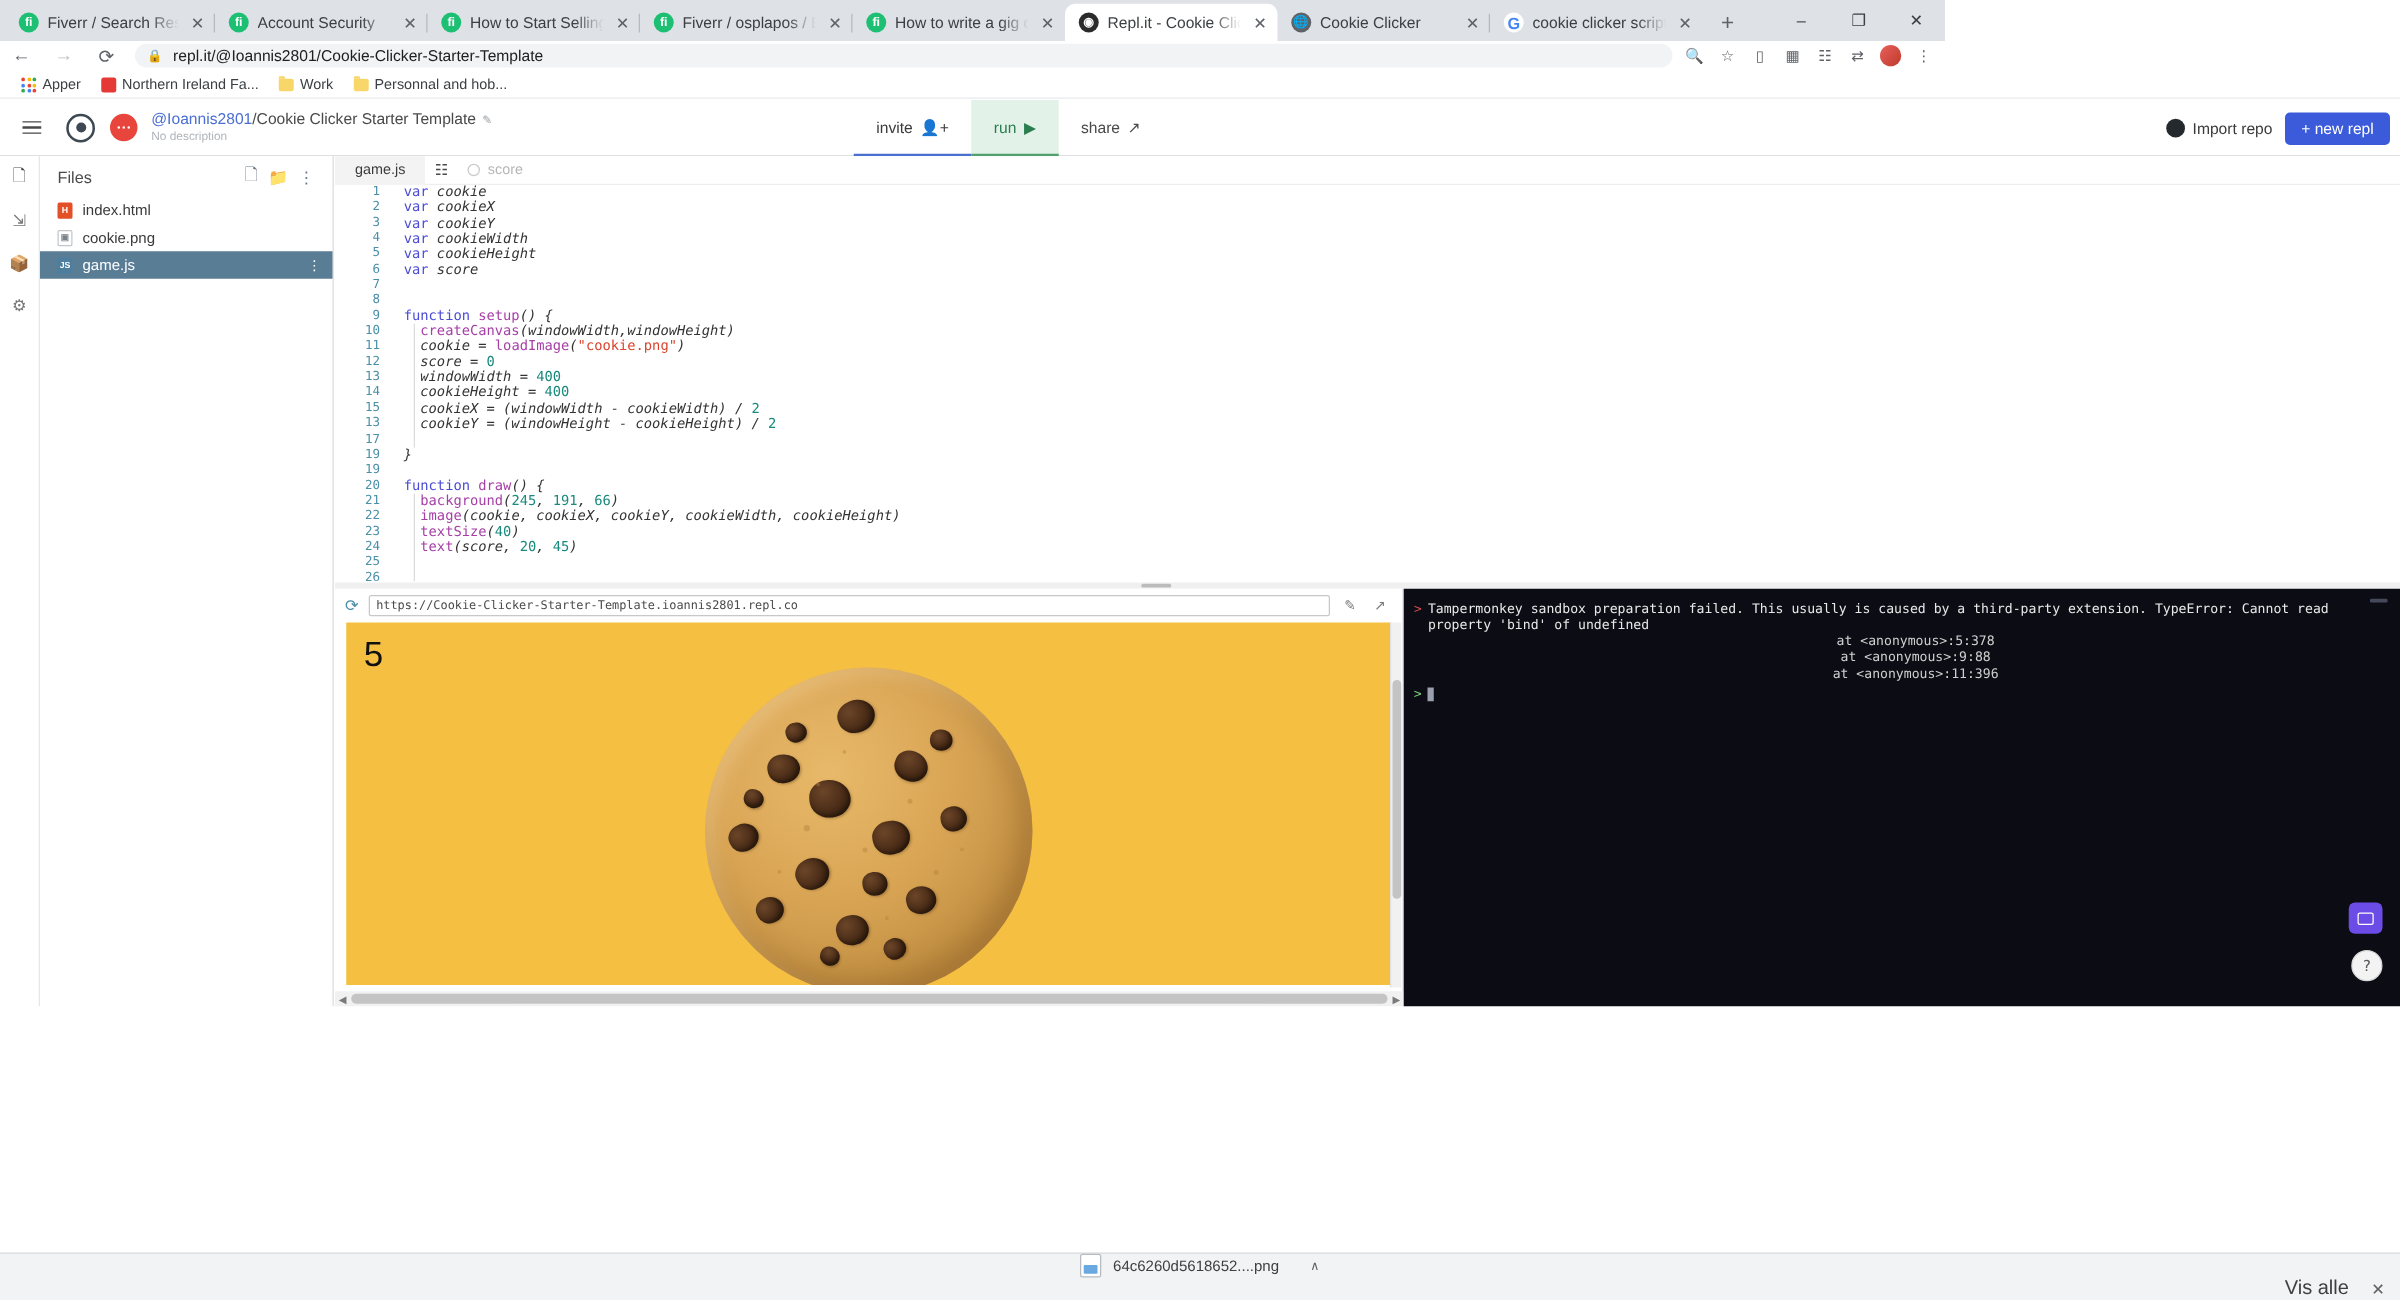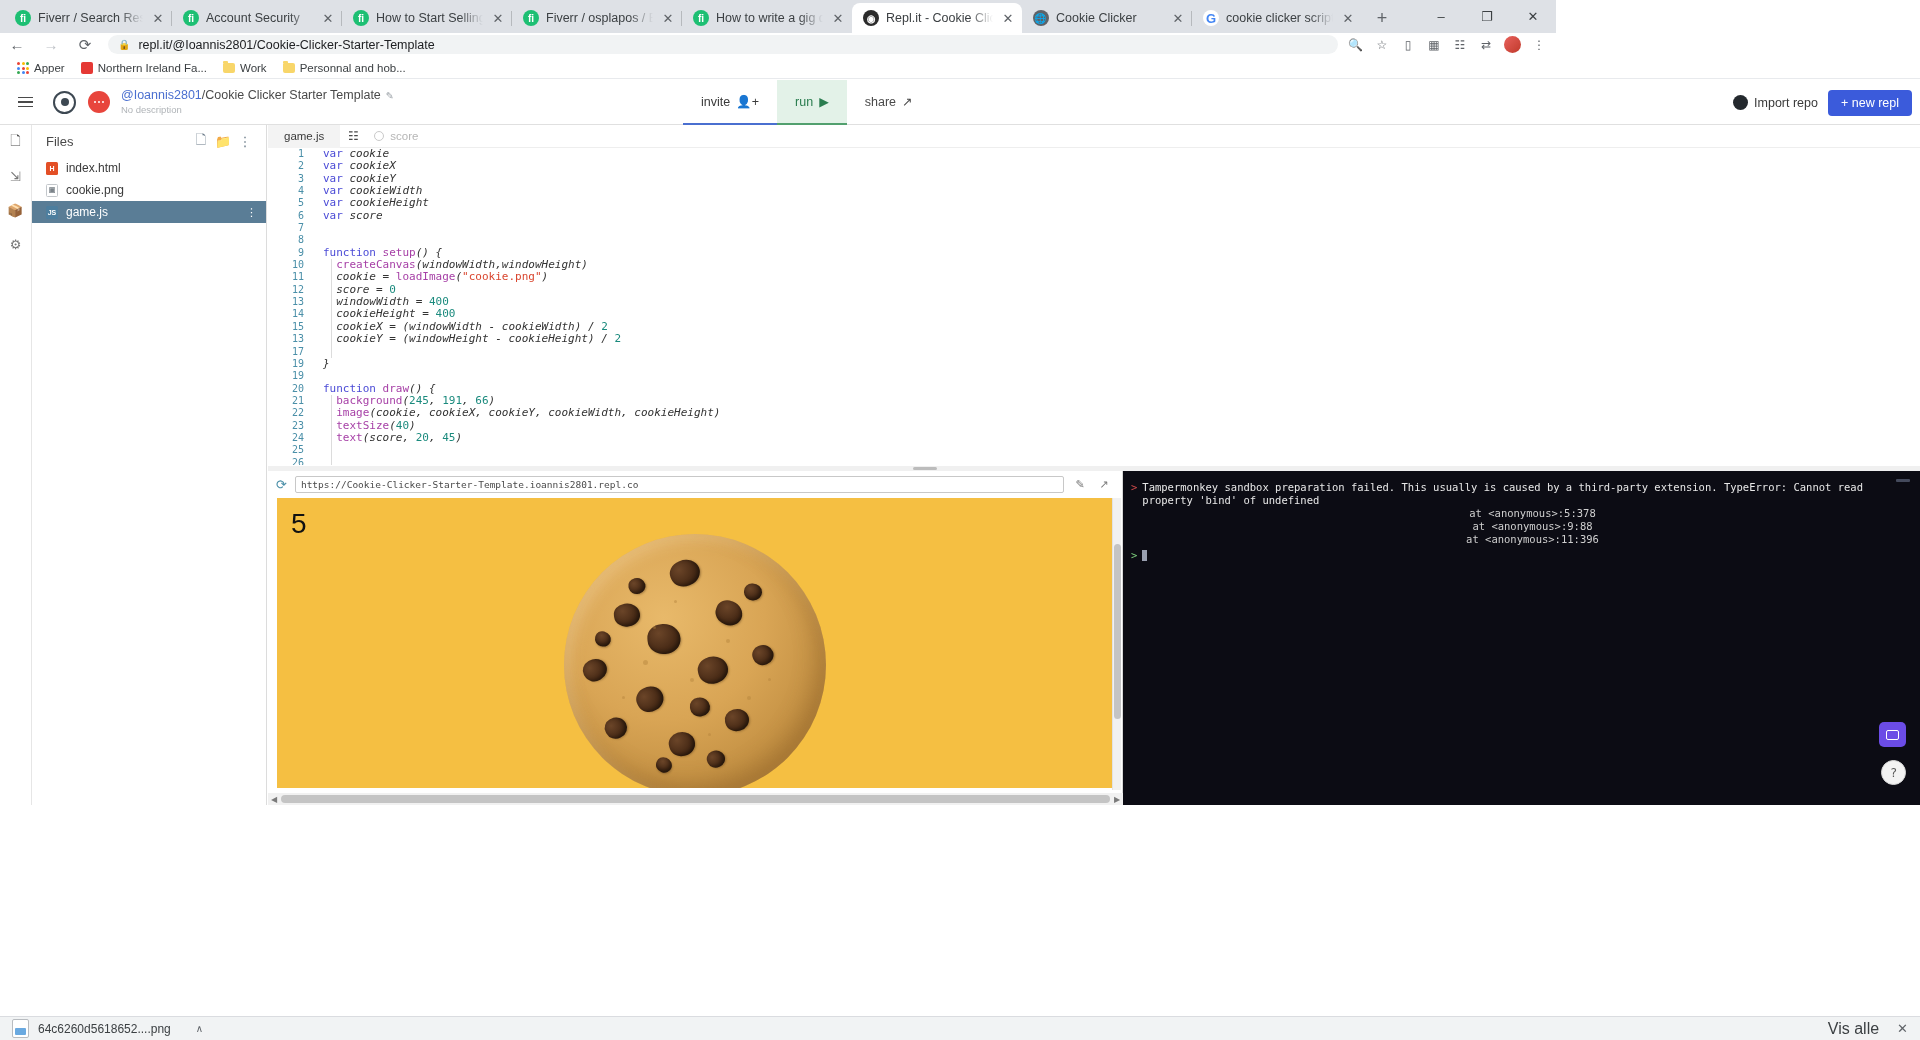--- a/index.html
+++ b/index.html
@@ -364,23 +364,23 @@
   }
   .help-fab {
     position: absolute; right: 14px; bottom: 20px; width: 25px; height: 25px;
     background: #f3f3f3; border: 1px solid #d8d8d8; border-radius: 50%;
     display: flex; align-items: center; justify-content: center;
     font-size: 12px; color: #5a5a5a;
   }
 
   
   .download-bar {
-    position: absolute; bottom: 0; left: 0; width: 1920px; height: 24px;
+    position: absolute; bottom: 0; left: 0; width: 1920px; height: 38px;
     background: #f1f3f4; border-top: 1px solid #dadce0;
-    display: flex; align-items: center; padding: 0 12px;
+    display: flex; align-items: center; padding: 0 12px; flex-direction: column;
   }
   .dl-item { display: flex; align-items: center; gap: 9px; }
   .dl-thumb {
     width: 17px; height: 19px; background: #fff; border: 1px solid #b8bcc0;
     border-radius: 2px; position: relative;
   }
   .dl-thumb::after {
     content: ""; position: absolute; left: 2px; bottom: 2px; right: 2px;
     height: 7px; background: #6aa9e0; border-radius: 1px;
   }

